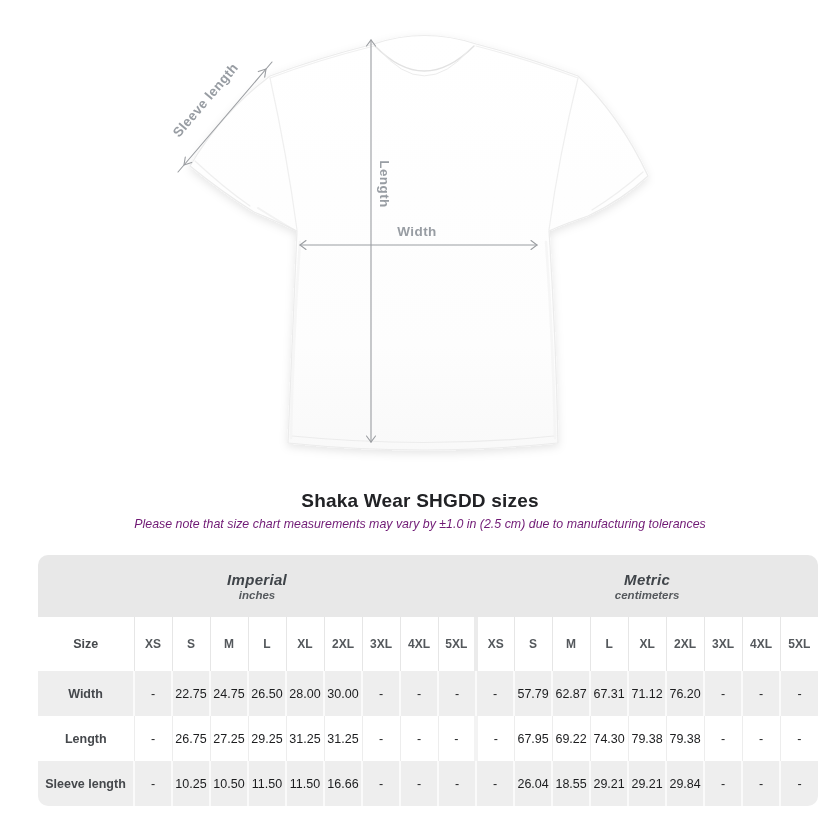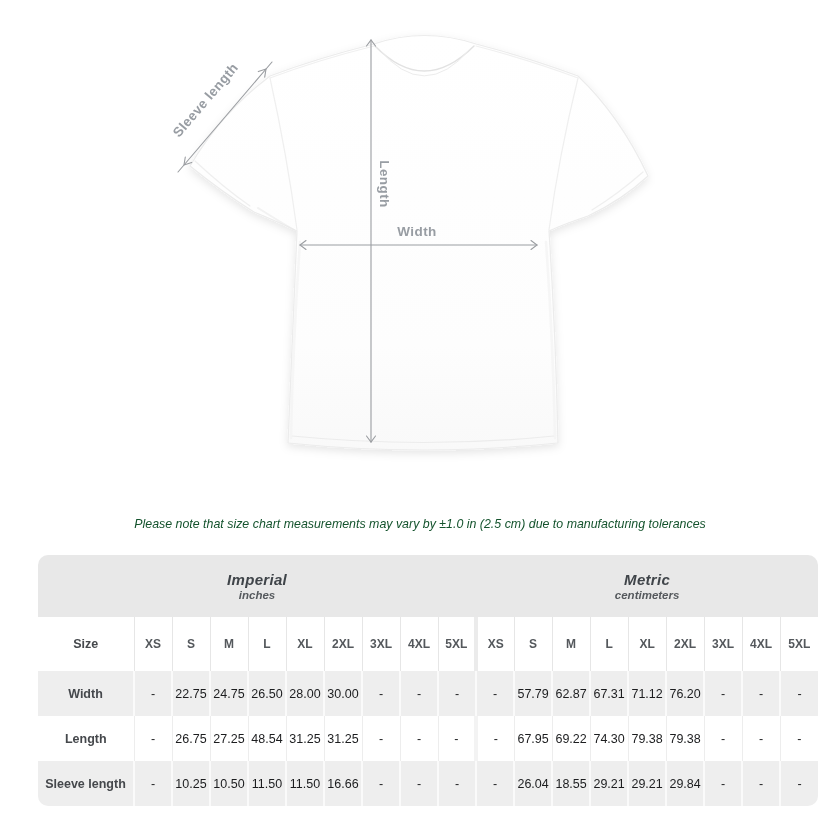--- a/index.html
+++ b/index.html
@@ -19,21 +19,21 @@
   }
   .seam{fill:none;stroke-linecap:round;}
 
   
   .page-title{
     position:absolute;top:490px;left:0;width:840px;text-align:center;
     font-size:19px;font-weight:bold;color:#212225;letter-spacing:0.2px;
   }
   .page-subtitle{
     position:absolute;top:517px;left:0;width:840px;text-align:center;
-    font-size:12.4px;font-style:italic;color:#14532d;
+    font-size:12.4px;font-style:italic;color:#701a75;
   }
 
   
   .chart-wrap{
     position:absolute;left:38px;top:555px;width:780px;
     border-radius:10px;overflow:hidden;background:#ffffff;
   }
   table.size-chart{border-collapse:collapse;table-layout:fixed;width:780px;}
   .size-chart th,.size-chart td{padding:0;text-align:center;vertical-align:middle;}
 
@@ -127,20 +127,21 @@
         <path class="dim-line" d="M 264.7 77.1 L 266 69 L 258.3 71.6"></path>
         <path class="dim-line" d="M 191.7 162.4 L 184 165 L 185.3 157.0"></path>
       </g>
     </g>
 
     <text class="dim-label" transform="translate(209,103) rotate(-49.5)" text-anchor="middle">Sleeve length</text>
     <text class="dim-label" transform="translate(380,184) rotate(90)" text-anchor="middle">Length</text>
     <text class="dim-label" x="417" y="236" text-anchor="middle">Width</text>
   </svg>
 
+  <div class="page-title">Shaka Wear SHGDD sizes</div>
   <div class="page-subtitle">Please note that size chart measurements may vary by ±1.0 in (2.5 cm) due to manufacturing tolerances</div>
 
   <div class="chart-wrap">
     <table class="size-chart">
       <colgroup>
         <col style="width:96px">
         <col span="18" style="width:38px">
       </colgroup>
       <thead>
         <tr class="group-row">
@@ -197,21 +198,21 @@
             <td>76.20</td>
             <td>-</td>
             <td>-</td>
             <td>-</td>
           </tr>
           <tr>
             <td class="row-label">Length</td>
             <td>-</td>
             <td>26.75</td>
             <td>27.25</td>
-            <td>48.54</td>
+            <td>29.25</td>
             <td>31.25</td>
             <td>31.25</td>
             <td>-</td>
             <td>-</td>
             <td>-</td>
             <td class="sec-start">-</td>
             <td>67.95</td>
             <td>69.22</td>
             <td>74.30</td>
             <td>79.38</td>

